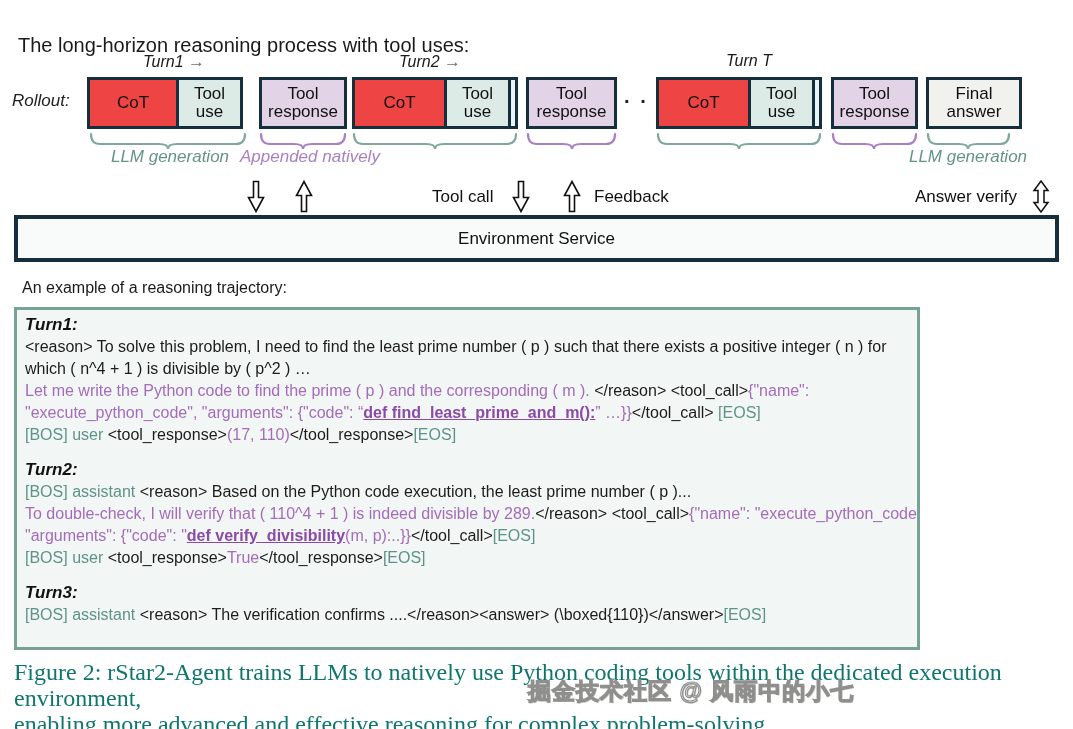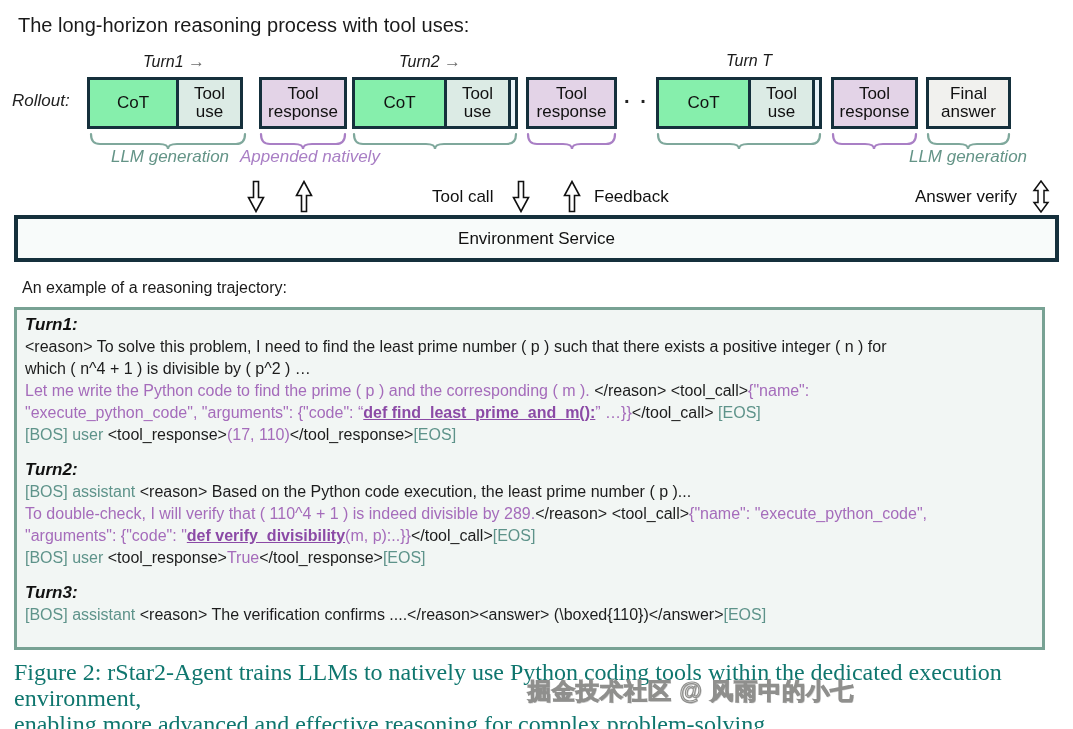--- a/index.html
+++ b/index.html
@@ -2,29 +2,29 @@
 <html><head>
 <meta charset="utf-8">
 <style>
   * { margin:0; padding:0; box-sizing:border-box; }
   html,body { background:#ffffff; }
   #page {
     position:relative; width:1073px; height:729px; overflow:hidden;
     background:#ffffff; font-family:"Liberation Sans", sans-serif; color:#1c1c1c;
   }
   .abs { position:absolute; }
-  .title { font-size:20px; color:#1a1a1a; }
+  .title { font-size:20px; color:#1a1a1a;margin-top:20px; }
   .rollout { font-size:17px; font-style:italic; color:#222; }
   .turn-label { font-size:16px; font-style:italic; color:#1a1a1a; white-space:nowrap; }
   .turn-label .arr { font-style:normal; color:#6e6e6e; font-size:17px; }
 
   .boxrow-box { position:absolute; top:77px; height:52px; border:3px solid #15303c; display:flex; }
   .cell { display:flex; align-items:center; justify-content:center; text-align:center;
           font-size:17px; line-height:18px; color:#111; }
-  .cell-cot { flex:1; background:#86efac; }
+  .cell-cot { flex:1; background:#ef4444; }
   .cell-tooluse { width:64px; background:#dcebe5; border-left:3px solid #15303c; }
   .cell-sliver { width:7px; background:#e9f3f8; border-left:3px solid #15303c; }
   .box-resp { background:#e3d3e7; }
   .box-final { background:#f1f1ee; }
   .dots { font-size:20px; font-weight:bold; letter-spacing:2px; color:#222; }
 
   .brace { position:absolute; top:132px; height:18px; }
   .brace-label { position:absolute; top:147px; font-size:17px; font-style:italic; white-space:nowrap; text-align:center; }
   .lab-teal { color:#649487; }
   .lab-purple { color:#a97fc5; }
@@ -33,21 +33,21 @@
   .arrow-label { position:absolute; top:187px; font-size:17px; color:#111; white-space:nowrap; }
 
   .env-box {
     position:absolute; left:14px; top:215px; width:1045px; height:47px;
     background:#f8fbfa; border:4px solid #15303c;
     display:flex; align-items:center; justify-content:center; font-size:17px; color:#111;
   }
   .example-heading { font-size:16px; color:#1a1a1a; }
 
   .traj-box {
-    position:absolute; left:14px; top:307px; width:1031px; height:343px;
+    position:absolute; left:14px; top:307px; width:906px; height:343px;
     background:#f2f6f4; border:3px solid #78a294; padding:4px 8px 0 8px; overflow:hidden;
   }
   .turn + .turn { margin-top:13px; }
   .turn-header { font-size:17px; font-weight:bold; font-style:italic; color:#111; line-height:22px; }
   .traj-line { font-size:16px; line-height:22px; white-space:nowrap; }
   .seg-k  { color:#1c1c1c; }
   .seg-p  { color:#a56cbb; }
   .seg-pb { color:#8b4aa6; font-weight:bold;text-decoration:underline; }
   .seg-g  { color:#5e938a; }
 
@@ -105,21 +105,21 @@
   <div class="boxrow-box" style="left:656px; width:166px;">
     <div class="cell cell-cot">CoT</div>
     <div class="cell cell-tooluse">Tool use</div>
     <div class="cell-sliver"></div>
   </div>
 
   <div class="boxrow-box box-resp" style="left:831px; width:87px;">
     <div class="cell" style="flex:1;">Tool response</div>
   </div>
 
-  <div class="boxrow-box box-final" style="left:926px; width:85px;">
+  <div class="boxrow-box box-final" style="left:926px; width:96px;">
     <div class="cell" style="flex:1;">Final answer</div>
   </div>
 
   <svg class="brace" style="left:89px;" width="158" height="18">
     <path d="M2,2 C2,9 5,12 11,12 L70,12 C76,12 79,13 79,17 C79,13 82,12 88,12 L147,12 C153,12 156,9 156,2" fill="none" stroke="#7fa89c" stroke-width="2.2" stroke-linecap="round"></path>
   </svg>
   <svg class="brace" style="left:259px;" width="88" height="18">
     <path d="M2,2 C2,9 5,12 11,12 L35,12 C41,12 44,13 44,17 C44,13 47,12 53,12 L77,12 C83,12 86,9 86,2" fill="none" stroke="#a97fc5" stroke-width="2.2" stroke-linecap="round"></path>
   </svg>
   <svg class="brace" style="left:352px;" width="166" height="18">

